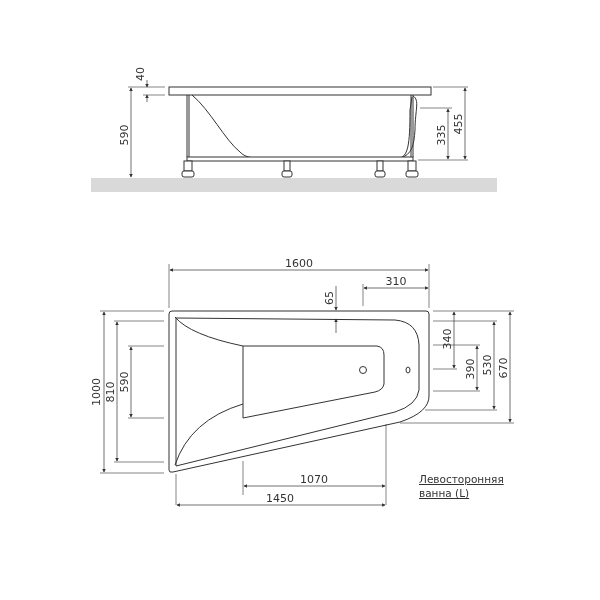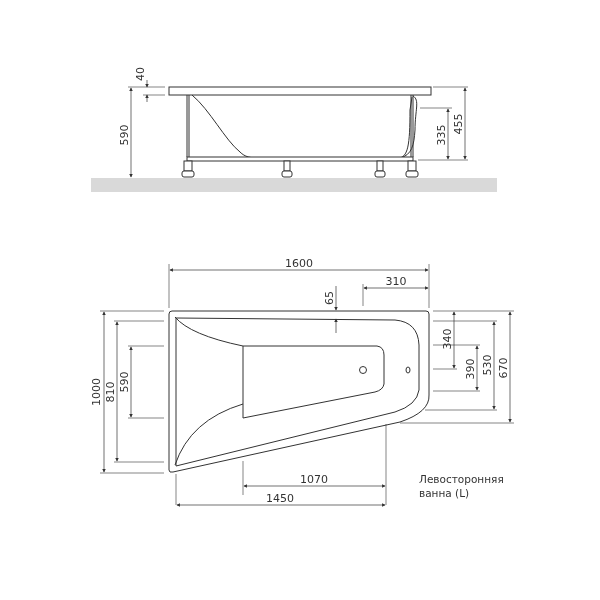--- a/index.html
+++ b/index.html
@@ -1,19 +1,19 @@
 <!DOCTYPE html>
 <html><head>
   <meta charset="utf-8">
   <style>
     html, body { margin: 0; padding: 0; background: #ffffff; }
     body { width: 600px; height: 600px; position: relative; overflow: hidden; font-family: "Liberation Sans", sans-serif; }
     svg { position: absolute; left: 0; top: 0; }
     .dim-text { font-family: "DejaVu Sans", sans-serif; font-size: 11px; fill: #333333; }
-    .note { position: absolute; left: 419px; top: 472px; font-family: "DejaVu Sans", sans-serif; font-size: 10.5px; color: #333333; line-height: 14px; }
+    .note { position: absolute; left: 419px; top: 472px; font-family: "DejaVu Sans", sans-serif; font-size: 10.5px; color: #333333; line-height: 14px; text-decoration: underline; }
   </style>
 </head>
 <body>
 
 <svg width="600" height="600" viewBox="0 0 600 600">
   <defs>
     <marker id="arr" viewBox="0 0 6 6" refX="5" refY="3" markerWidth="5" markerHeight="5" orient="auto-start-reverse">
       <path d="M0,0 L6,3 L0,6 z" fill="#333"></path>
     </marker>
   </defs>

